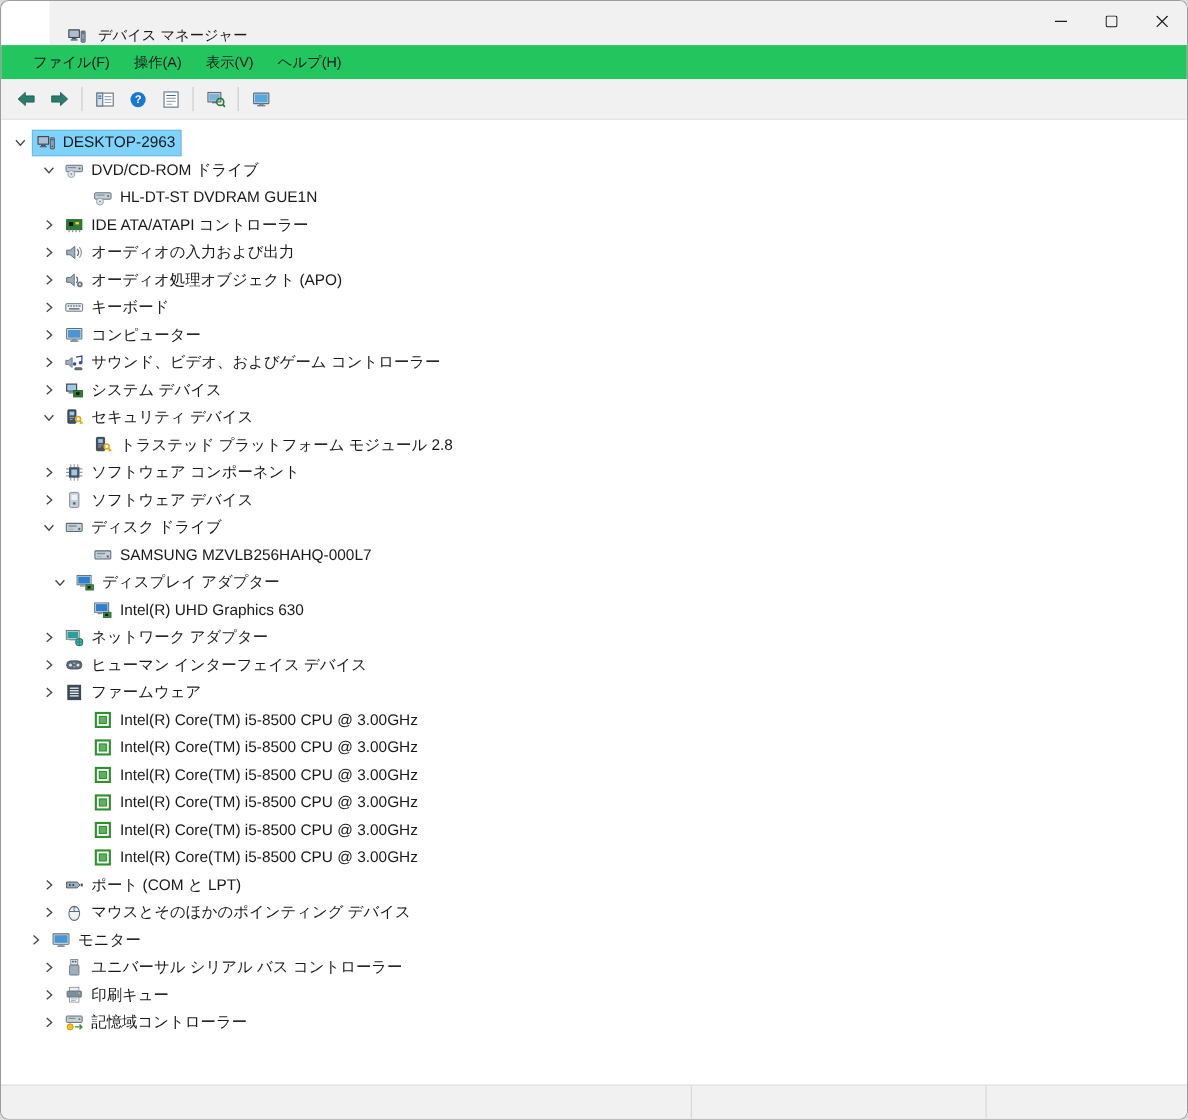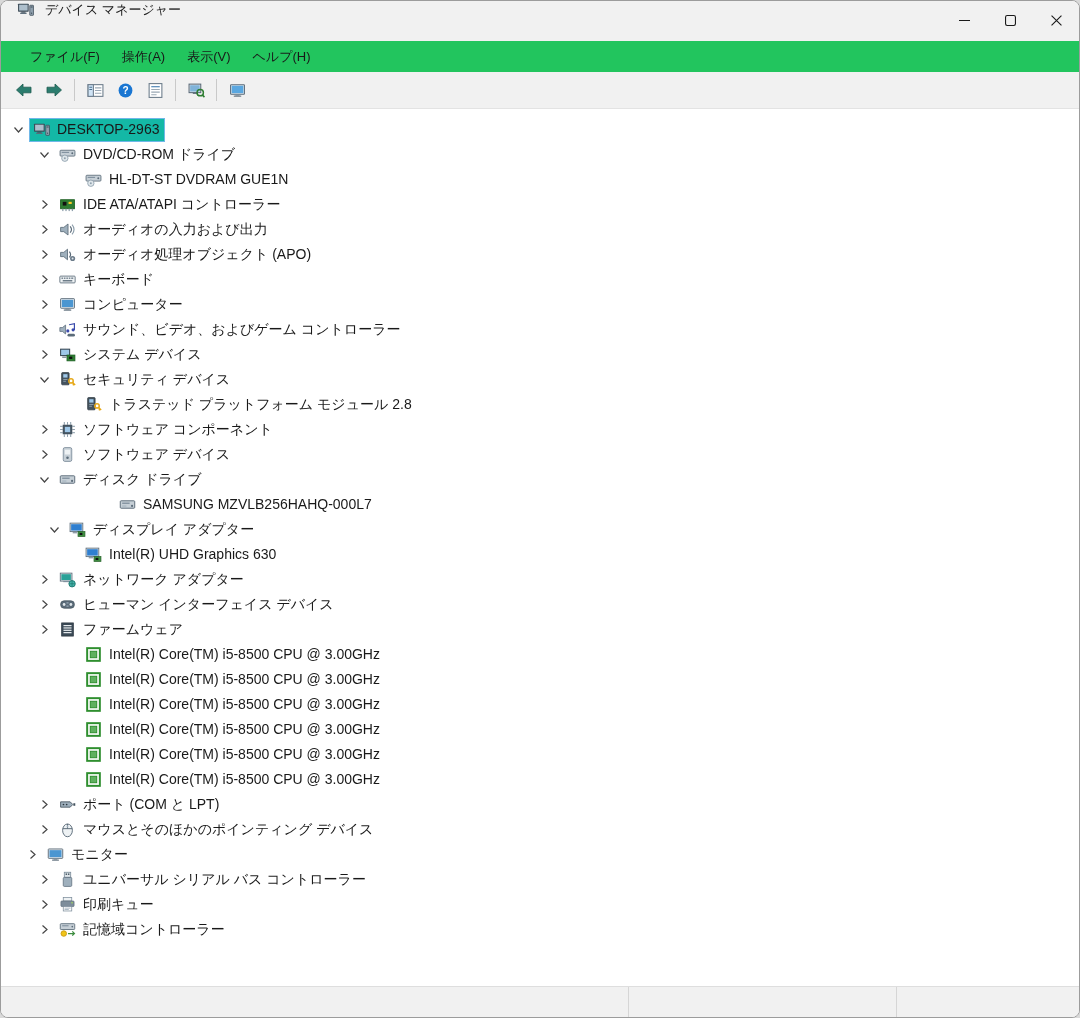--- a/index.html
+++ b/index.html
@@ -1,37 +1,37 @@
 <!DOCTYPE html>
 <html><head>
 <meta charset="utf-8">
 <style>
   *{margin:0;padding:0;box-sizing:border-box;}
   html,body{width:1080px;height:1018px;}
   body{font-family:"Liberation Sans","DejaVu Sans",sans-serif;background:#d9d9d9;overflow:hidden;}
   .window{width:1080px;height:1018px;display:flex;flex-direction:column;background:#fff;
           border:1px solid #9c9c9c;border-radius:8px;overflow:hidden;}
-  .titlebar{height:40px;flex:none;background:#f1f1f1;display:flex;align-items:flex-start;padding-left:16px;}
+  .titlebar{height:40px;flex:none;background:#f1f1f1;display:flex;align-items:flex-end;padding-left:16px;margin-left:44px;}
   .app-icon{width:17px;height:17px;display:flex;flex:none;}
   .title-text{margin-left:11px;font-size:13px;color:#191919;}
   .window-controls{margin-left:auto;align-self:stretch;display:flex;}
   .win-btn{width:46px;display:flex;align-items:center;justify-content:center;cursor:default;}
   .menubar{height:31px;flex:none;background:#22c55e;display:flex;align-items:center;padding-left:18px;
            font-size:13px;color:#191919;}
   .menu-item{padding:5px 11px;border-radius:4px;cursor:default;}
   .toolbar{height:37px;flex:none;background:#f1f1f1;display:flex;align-items:center;padding-left:8px;
            border-bottom:1px solid #e3e3e3;}
   .tool-btn{width:30px;height:28px;display:flex;align-items:center;justify-content:center;border-radius:3px;}
   .tool-icon{display:flex;}
   .tool-sep{width:1px;height:22px;background:#c9c9c9;margin:0 5px;flex:none;}
   .tree{flex:1;background:#fff;padding-top:8px;overflow:hidden;}
   .tree-row{height:25px;display:flex;align-items:center;white-space:nowrap;font-size:14px;color:#191919;}
   .chevron{width:22px;height:25px;flex:none;display:flex;align-items:center;justify-content:center;}
   .row-content{display:flex;align-items:center;height:24px;padding:0 5px 0 2px;border:1px solid transparent;}
-  .row-content.selected{background:#14b8a6;border-color:#70b8e8;}
+  .row-content.selected{background:#7dd3fc;border-color:#70b8e8;}
   .node-icon{width:18px;height:17px;margin-right:7px;flex:none;display:flex;align-items:center;justify-content:center;}
   .node-label{line-height:1.1;}
   .statusbar{height:31px;flex:none;background:#f1f1f1;border-top:1px solid #dedede;display:flex;}
   .status-pane{height:100%;}
   .status-pane.p1{flex:1;border-right:1px solid #d6d6d6;}
   .status-pane.p2{width:268px;border-right:1px solid #d6d6d6;}
   .status-pane.p3{width:182px;}
 </style>
 </head>
 <body>
@@ -435,21 +435,21 @@
             <svg width="17" height="17" viewBox="0 0 16 16">
               <rect x="1.2" y="4.5" width="13.6" height="7" rx="0.8" fill="#c6cfd6" stroke="#5b6b79" stroke-width="0.9"></rect>
               <rect x="3" y="6.2" width="7" height="1.2" fill="#7d8d9b"></rect>
               <circle cx="12.3" cy="9.3" r="1" fill="#5b6b79"></circle>
               <rect x="3" y="9" width="4" height="0.9" fill="#9fb0bd"></rect>
             </svg>
           </span>
           <span class="node-label">ディスク ドライブ</span>
         </span>
       </div>
-      <div class="tree-row" style="padding-left: 92px;">
+      <div class="tree-row" style="padding-left: 58px;">
         <span class="chevron"></span>
         <span class="row-content">
           <span class="node-icon">
             <svg width="17" height="17" viewBox="0 0 16 16">
               <rect x="1.2" y="4.5" width="13.6" height="7" rx="0.8" fill="#c6cfd6" stroke="#5b6b79" stroke-width="0.9"></rect>
               <rect x="3" y="6.2" width="7" height="1.2" fill="#7d8d9b"></rect>
               <circle cx="12.3" cy="9.3" r="1" fill="#5b6b79"></circle>
               <rect x="3" y="9" width="4" height="0.9" fill="#9fb0bd"></rect>
             </svg>
           </span>

